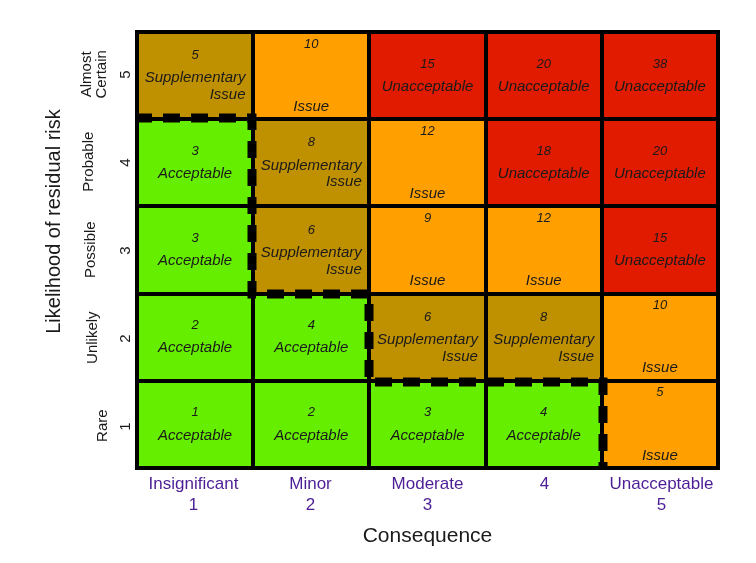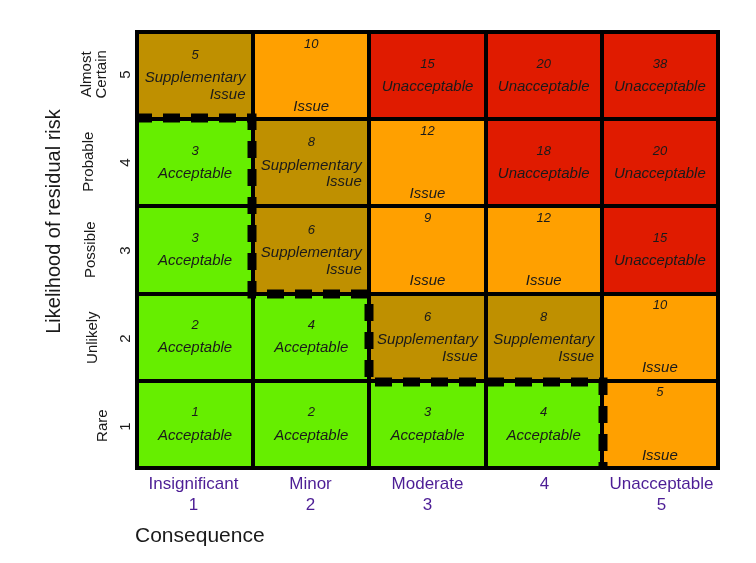--- a/index.html
+++ b/index.html
@@ -126,21 +126,21 @@
   .x-tick{
     text-align:center;
     color:#4c1d95;
   }
   .x-tick .xlabel{font-size:17px;line-height:1.25;display:block;}
   .x-tick .xnum{font-size:17px;line-height:1.35;display:block;}
   #x-axis-title{
     position:absolute;
     left:135px;top:523px;
     width:585px;
-    text-align:left;
+    text-align:center;
     font-size:21px;
     color:#1a1a1a;
   }
 </style>
 </head>
 <body>
 
 <div id="matrix-figure">
 
   <div id="y-axis-title">Likelihood of residual risk</div>

